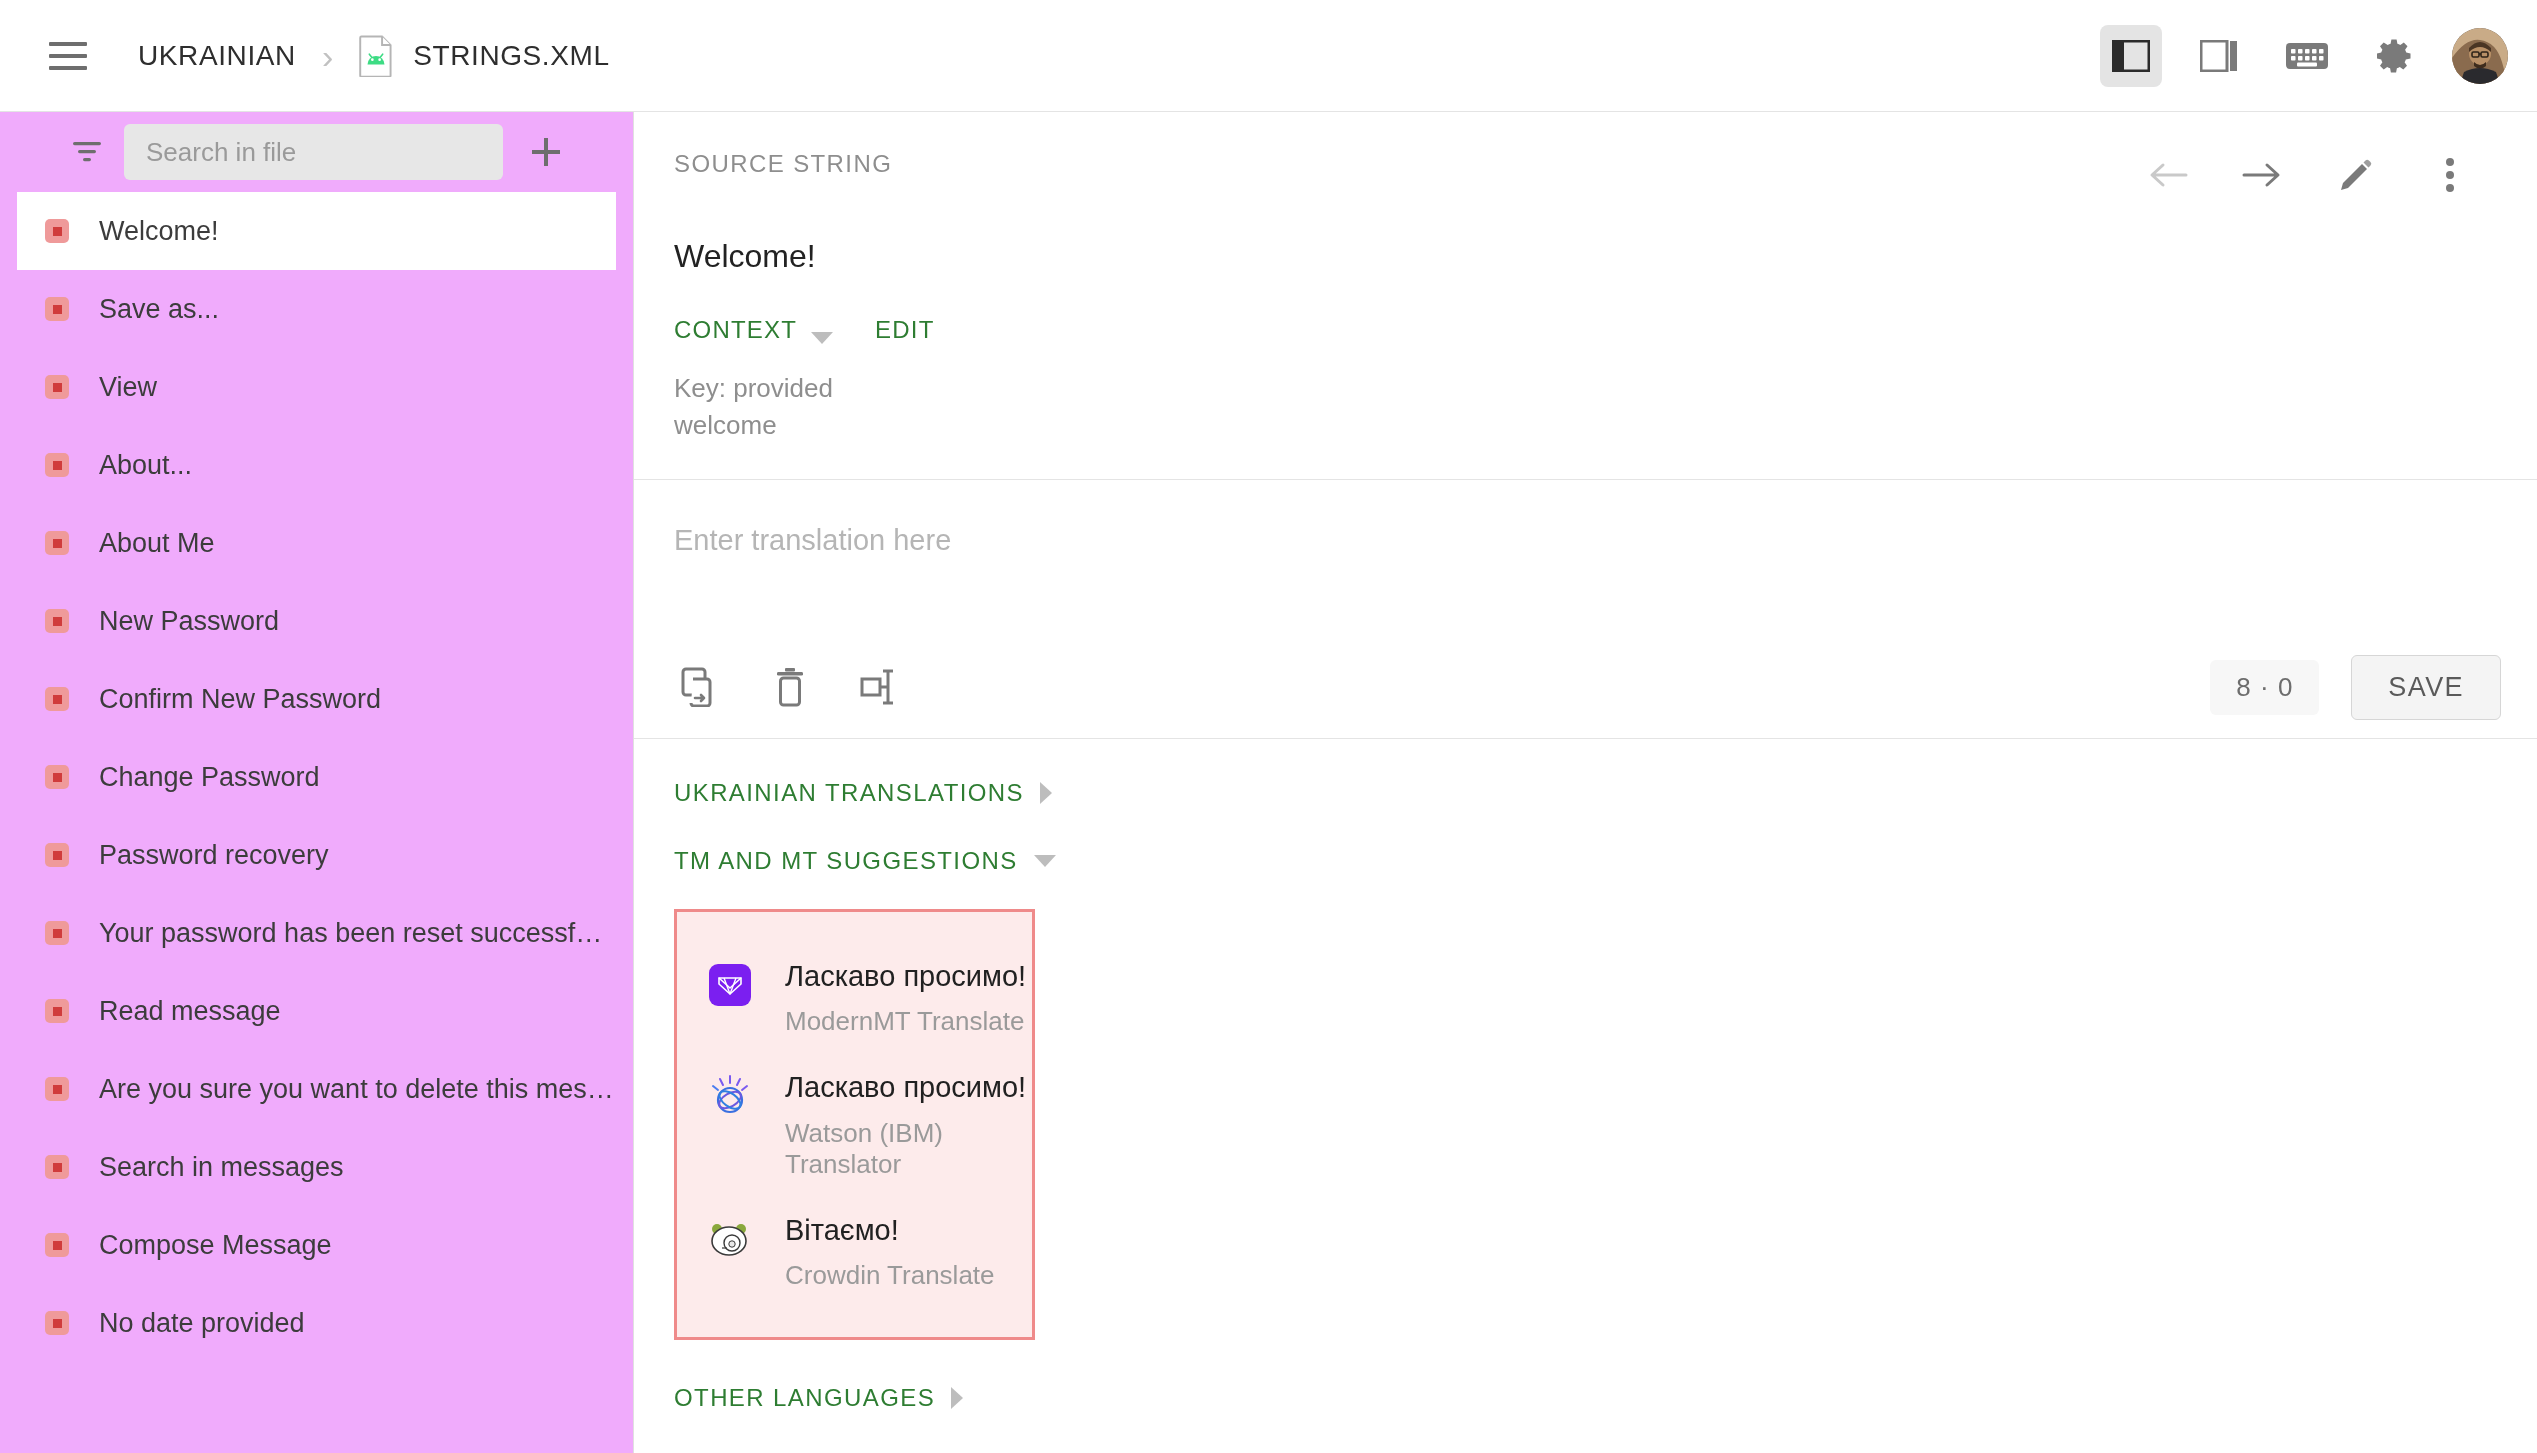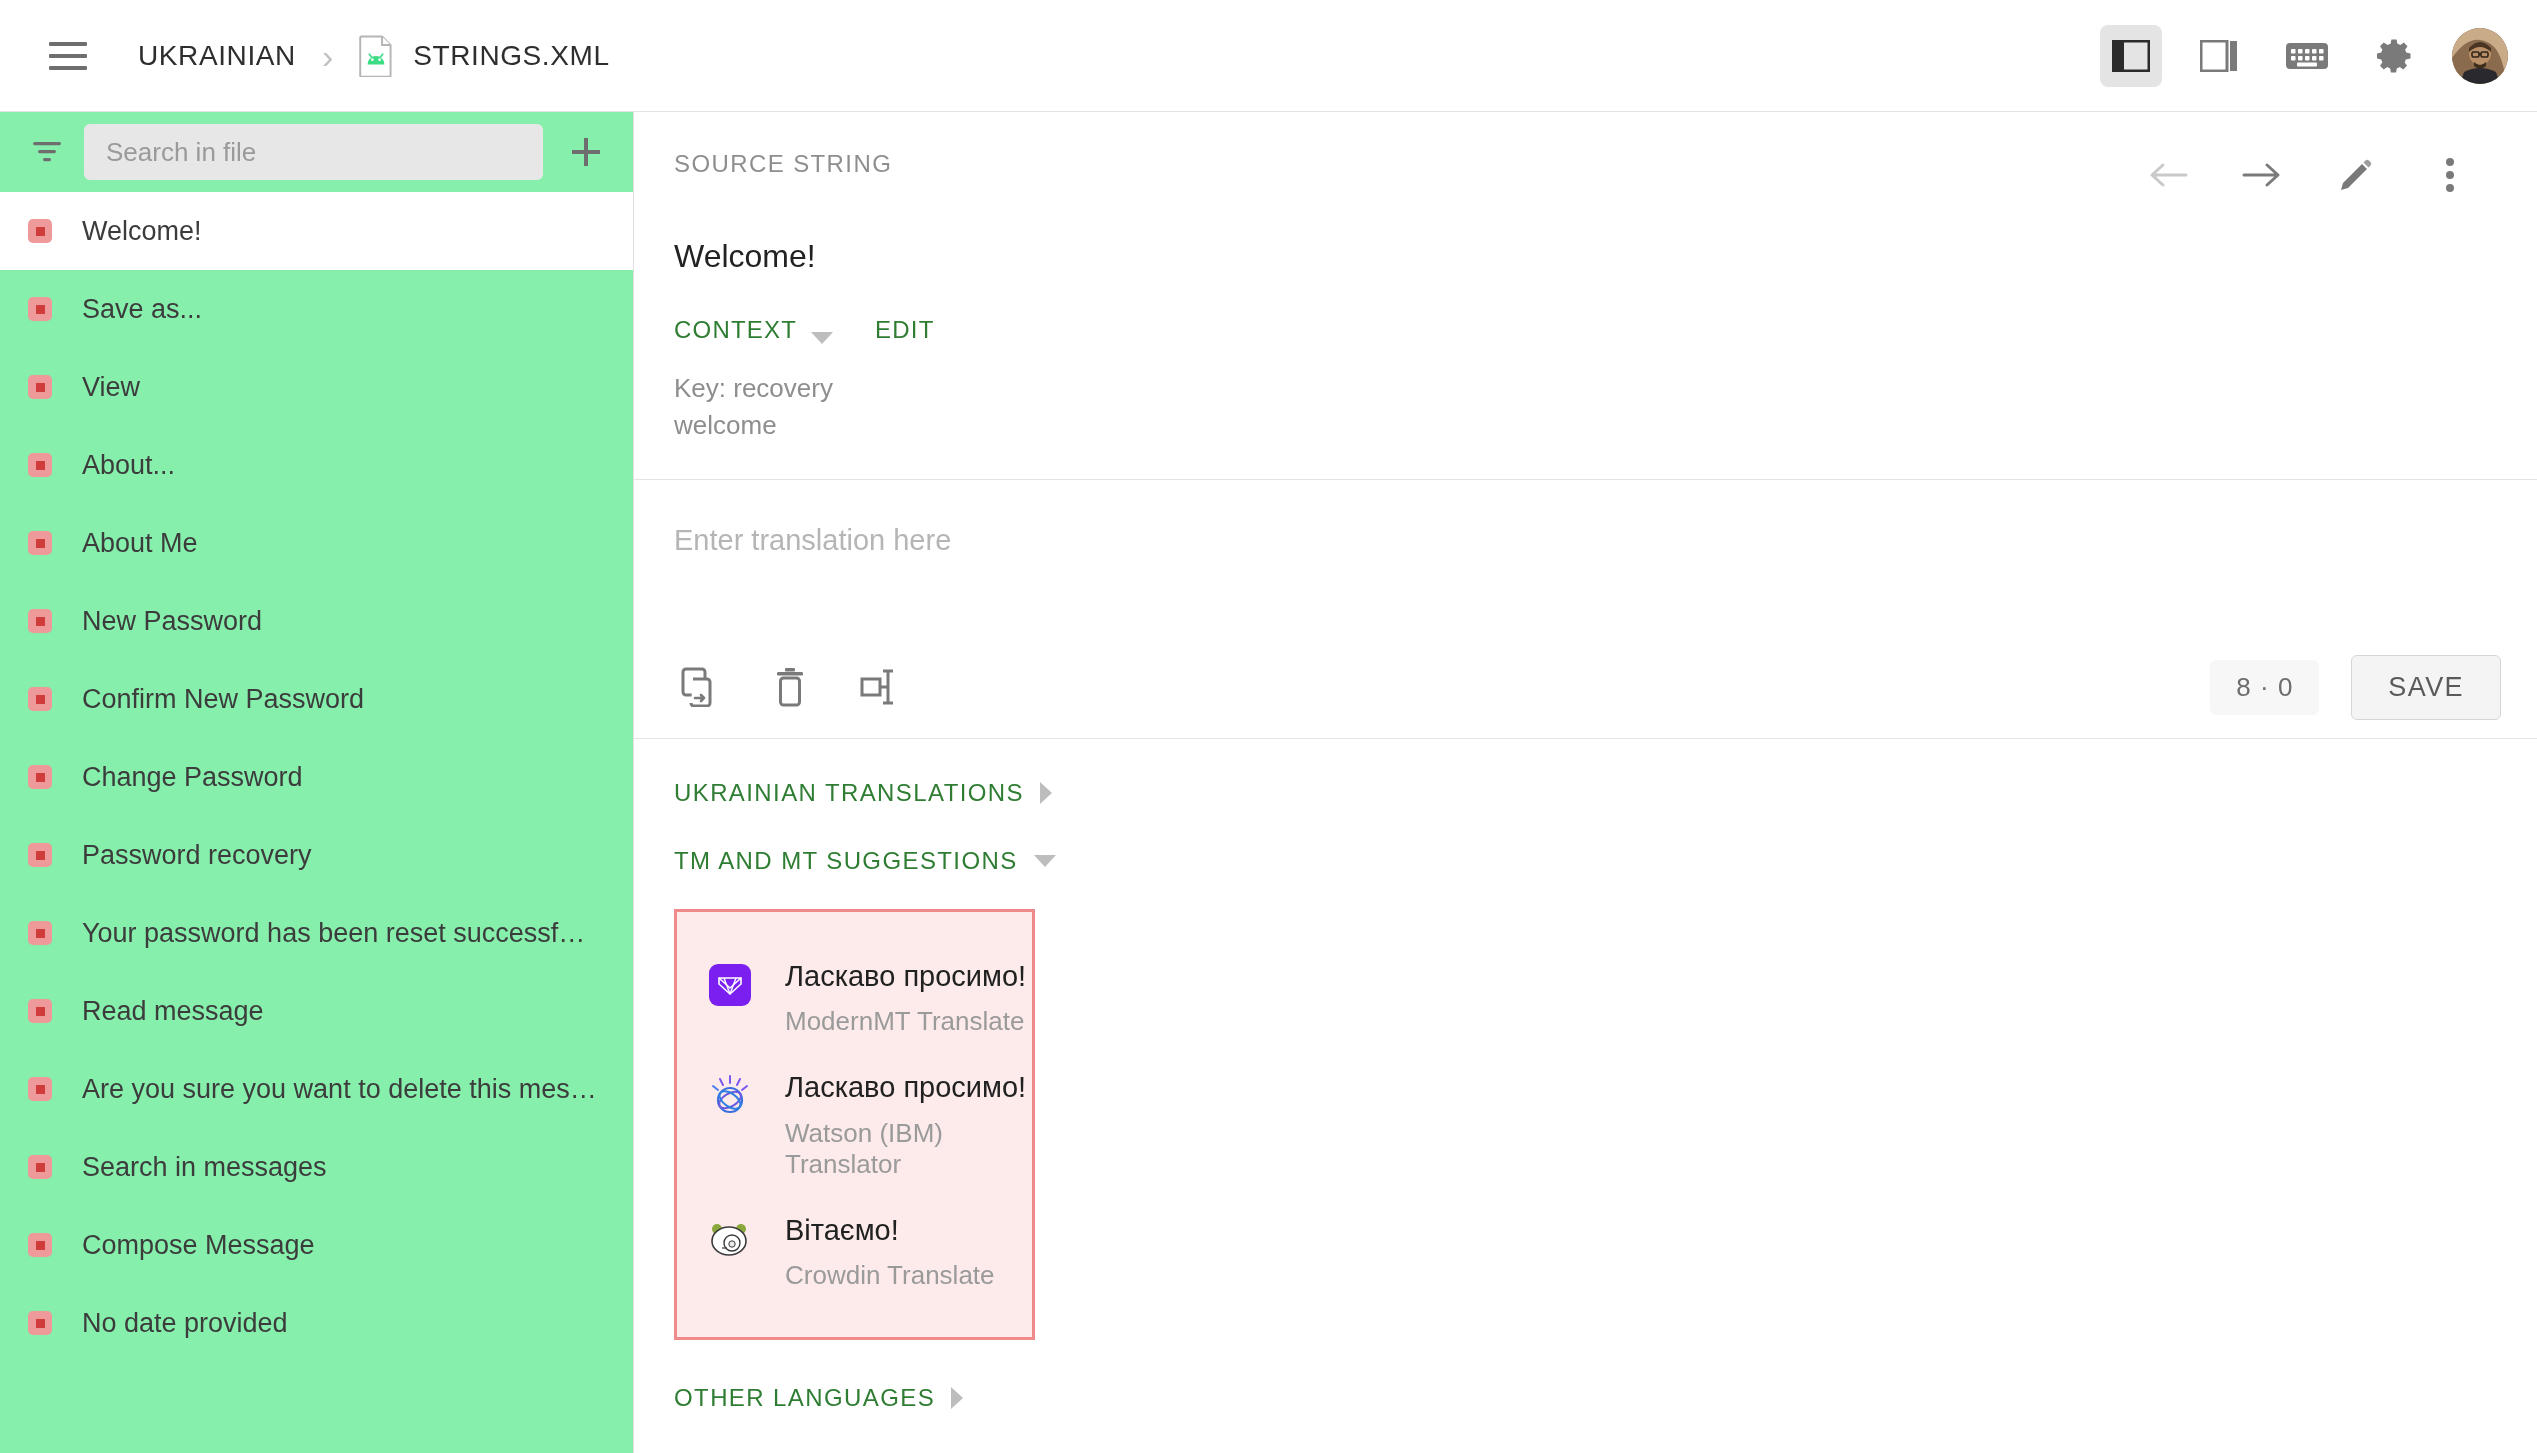--- a/index.html
+++ b/index.html
@@ -90,25 +90,26 @@
     flex: none;
   }
 
   
   .body { flex: 1; display: flex; min-height: 0; }
 
   
   .sidebar {
     width: 634px;
     min-width: 634px;
-    background: #86efac;
+    background: #f0abfc;
     border-right: 1px solid #e0e0e0;
     display: flex;
     flex-direction: column;
     overflow: hidden;
+    align-items: center;
   }
   .search-row {
     height: 80px;
     min-height: 80px;
     display: flex;
     align-items: center;
     padding: 0 22px 0 24px;
     gap: 8px;
   }
   .filter-icon { width: 46px; height: 46px; display: flex; align-items: center; justify-content: center; cursor: pointer; flex: none; }
@@ -544,21 +545,21 @@
 
         <div class="source-text">Welcome!</div>
 
         <div class="context-row">
           <div class="ctx-link">CONTEXT</div>
           <span class="tri-down"></span>
           <div class="ctx-link ctx-edit">EDIT</div>
         </div>
 
         <div class="ctx-body">
-          <div>Key: recovery</div>
+          <div>Key: provided</div>
           <div>welcome</div>
         </div>
       </div>
 
       <div class="divider"></div>
 
       <div class="translation-area">
         <textarea class="translation-input" placeholder="Enter translation here" style=""></textarea>
       </div>
 

